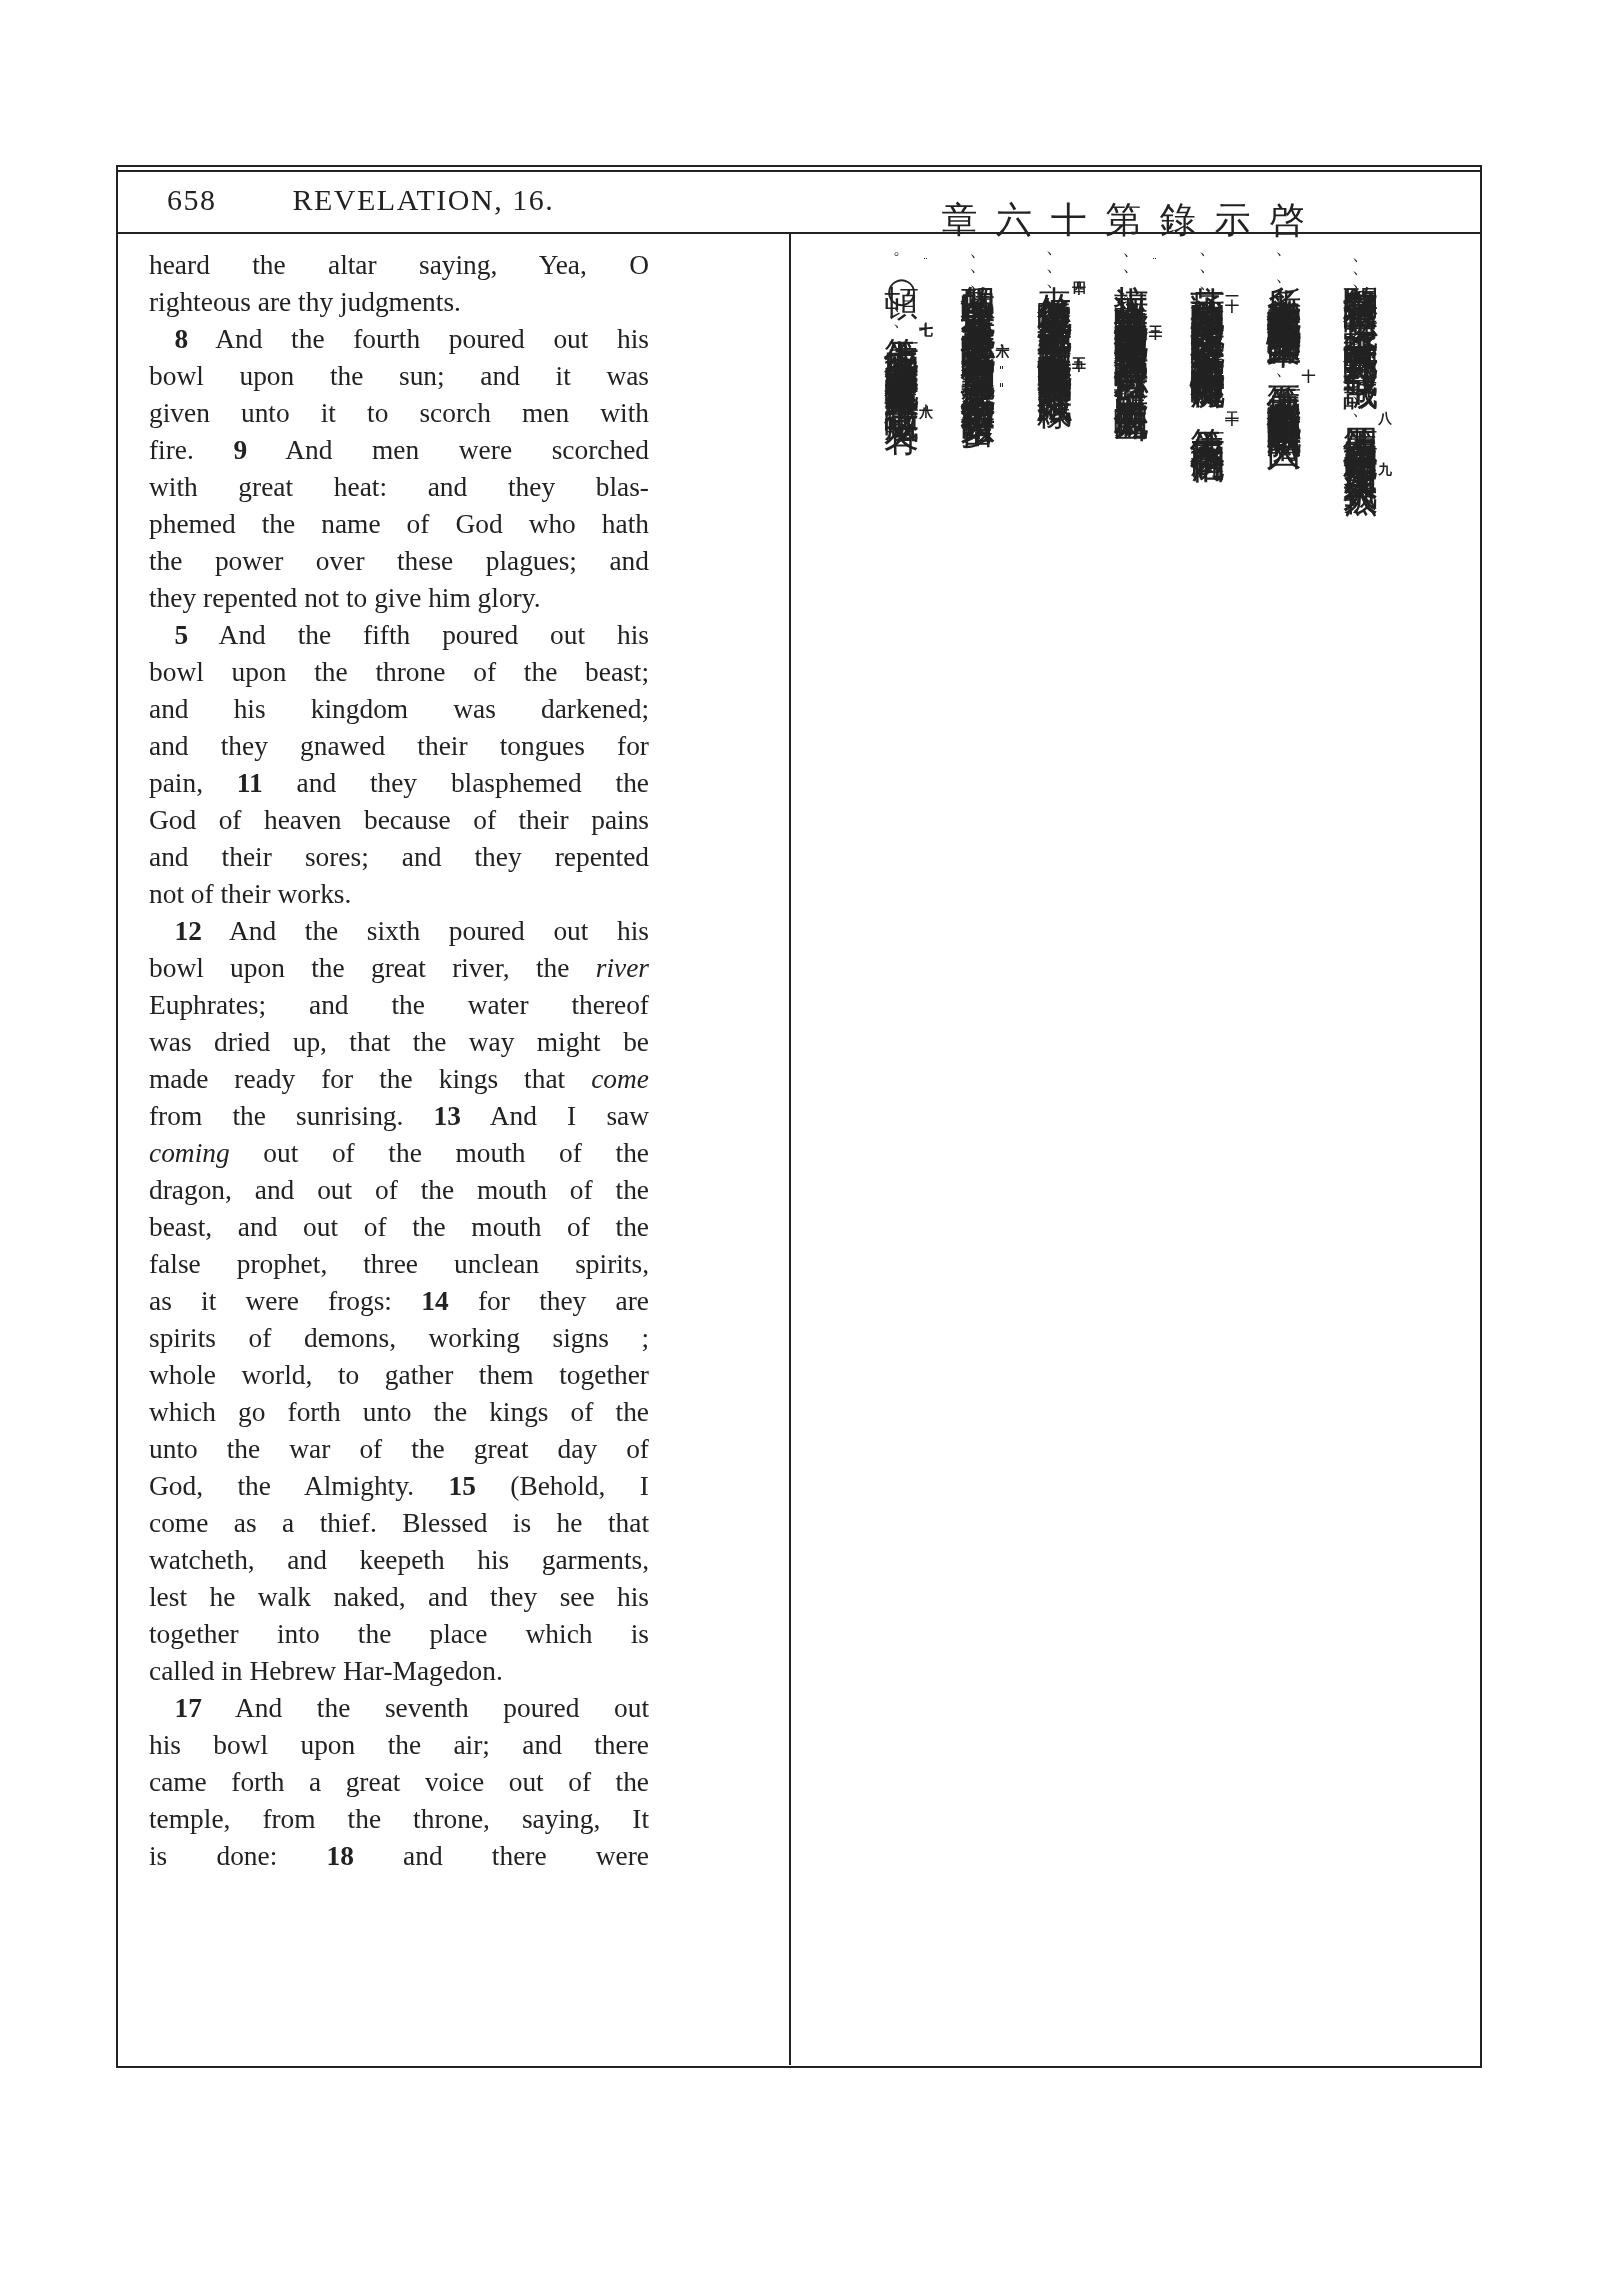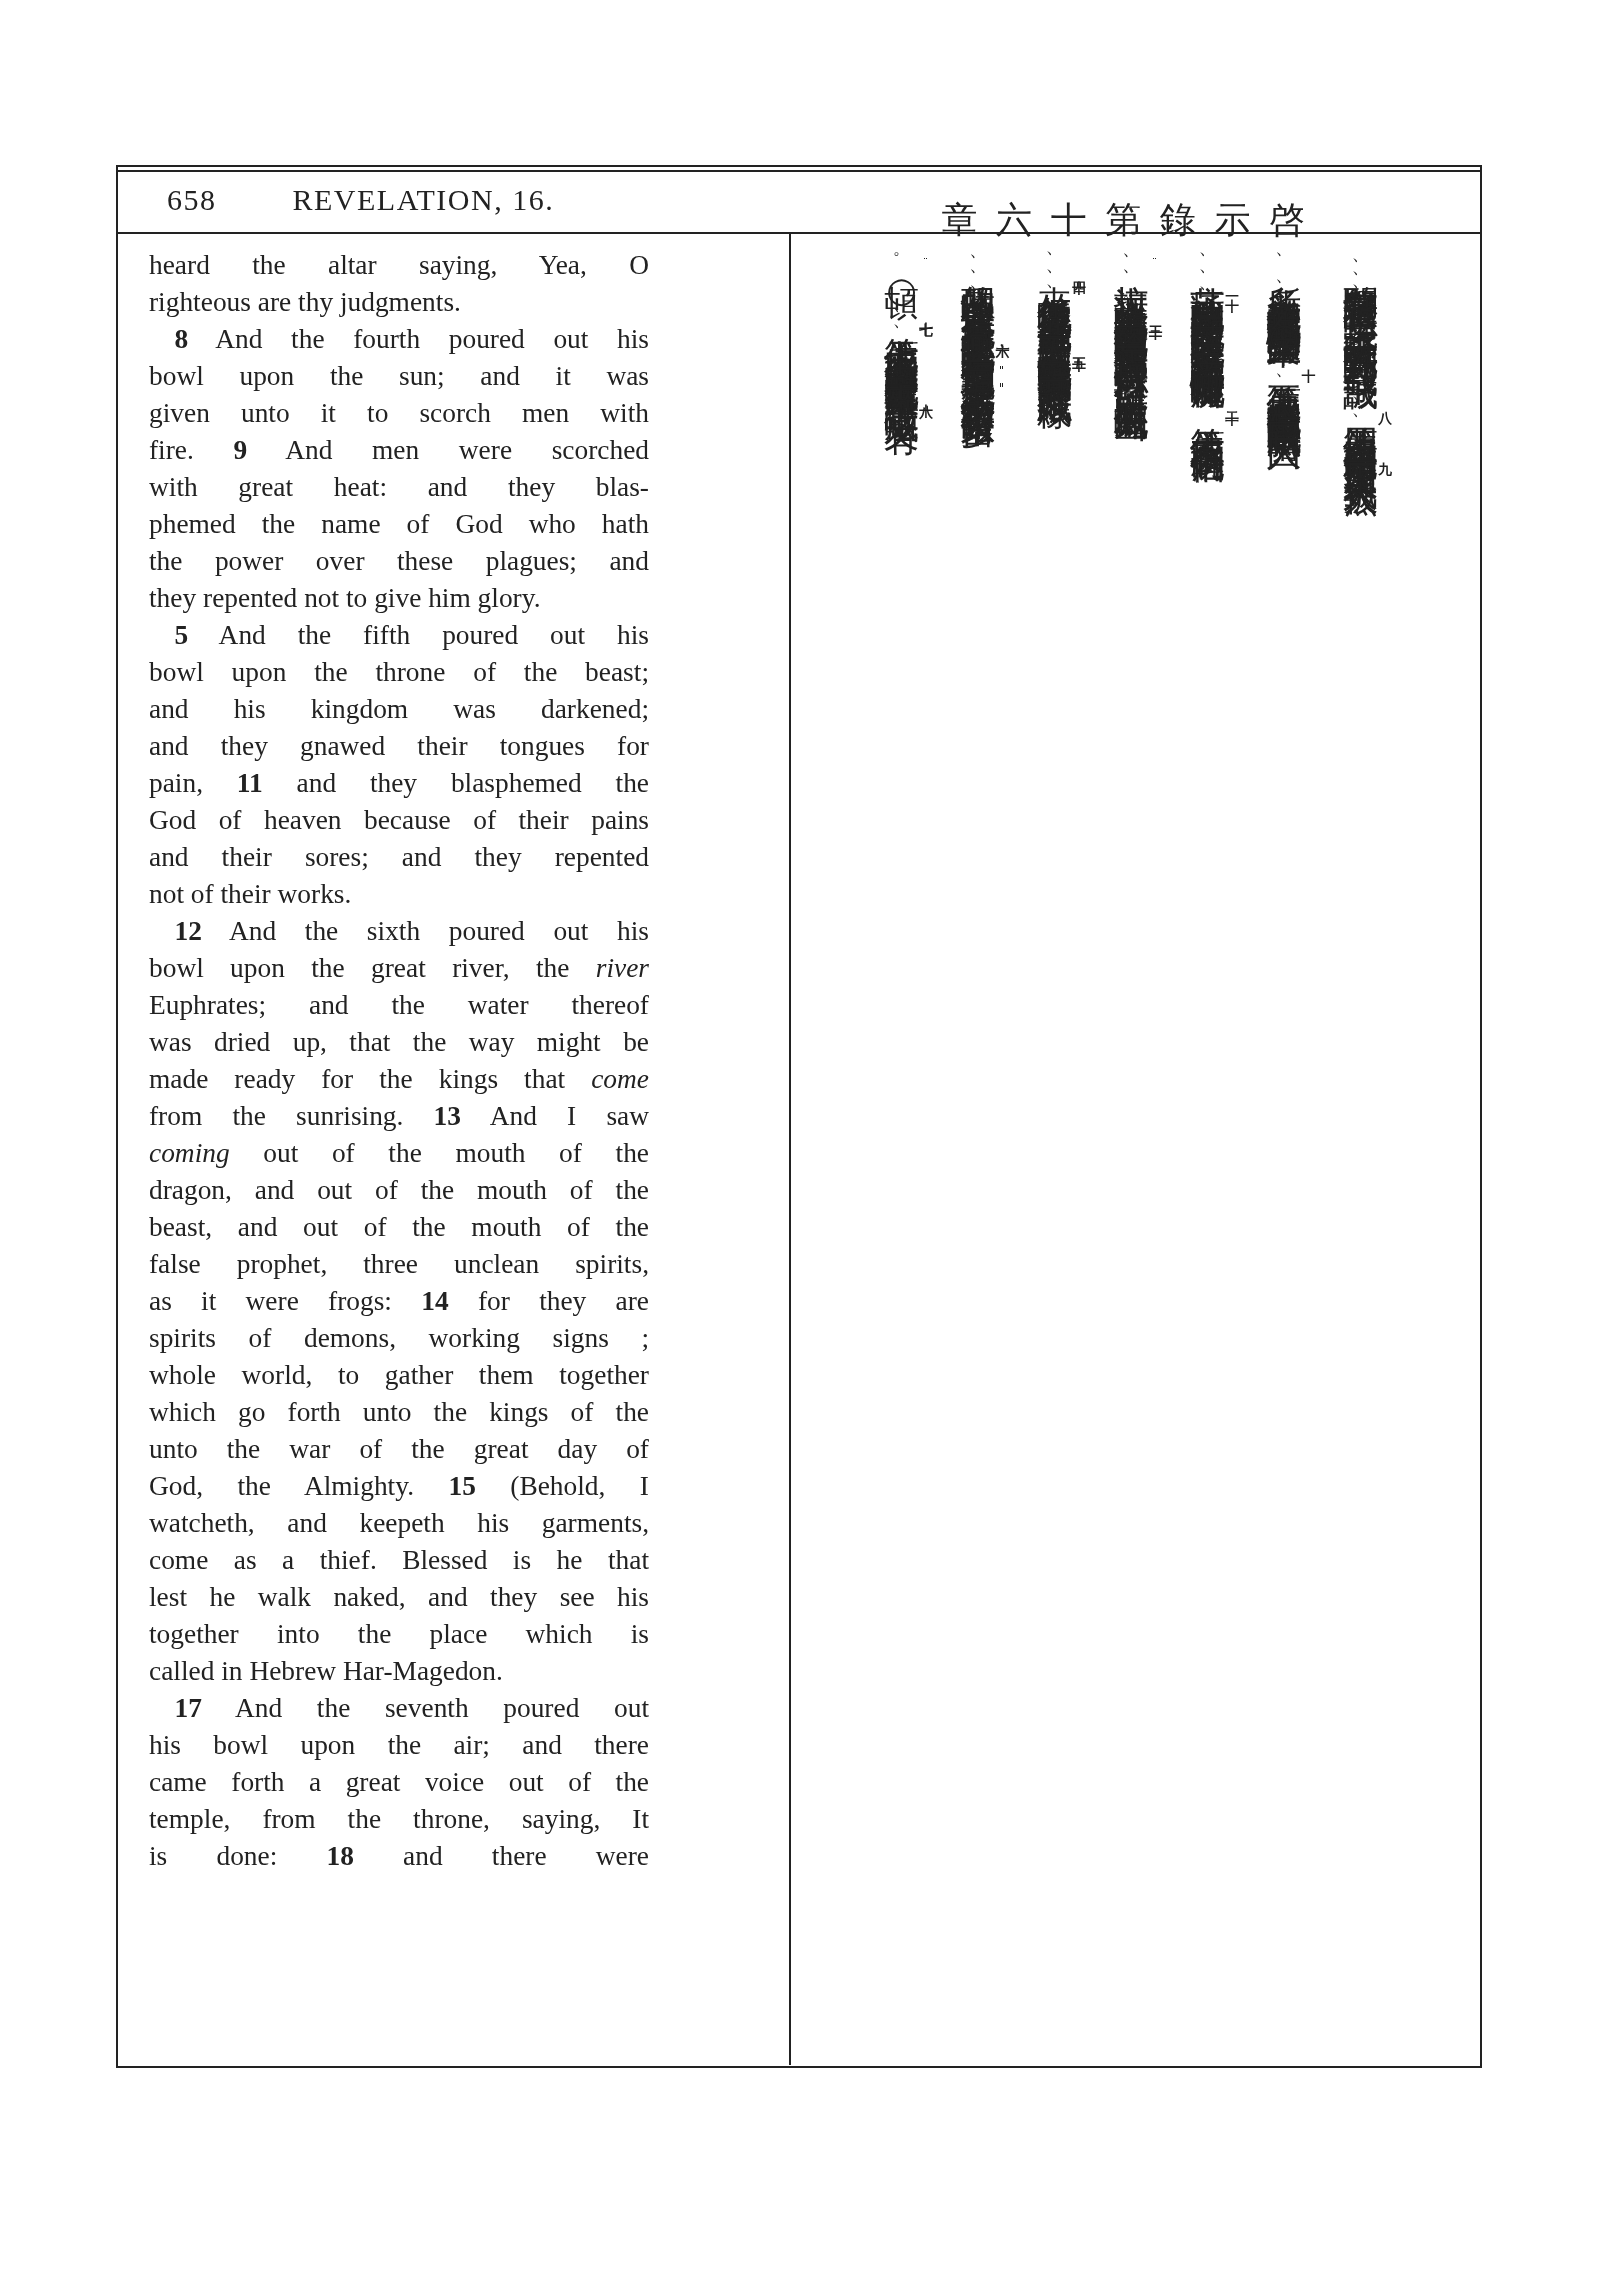--- a/index.html
+++ b/index.html
@@ -139,22 +139,22 @@
           <div class="eline"><i>coming</i> out of the mouth of the</div>
           <div class="eline">dragon, and out of the mouth of the</div>
           <div class="eline">beast, and out of the mouth of the</div>
           <div class="eline">false prophet, three unclean spirits,</div>
           <div class="eline">as it were frogs: <b>14</b> for they are</div>
           <div class="eline">spirits of demons, working signs ;</div>
           <div class="eline">whole world, to gather them together</div>
           <div class="eline">which go forth unto the kings of the</div>
           <div class="eline">unto the war of the great day of</div>
           <div class="eline">God, the Almighty.  <b>15</b> (Behold, I</div>
+          <div class="eline">come as a thief.  Blessed is he that</div>
           <div class="eline">watcheth, and keepeth his garments,</div>
-          <div class="eline">come as a thief.  Blessed is he that</div>
           <div class="eline">lest he walk naked, and they see his</div>
           <div class="eline">together into the place which is</div>
           <div class="eline end">called in Hebrew Har-Magedon.</div>
           <div class="eline ind"><b>17</b> And the seventh poured out</div>
           <div class="eline">his bowl upon the air; and there</div>
           <div class="eline">came forth a great voice out of the</div>
           <div class="eline">temple, from the throne, saying, It</div>
           <div class="eline">is  done:   <b>18</b>  and  there  were</div>
         </div>
     </div>

